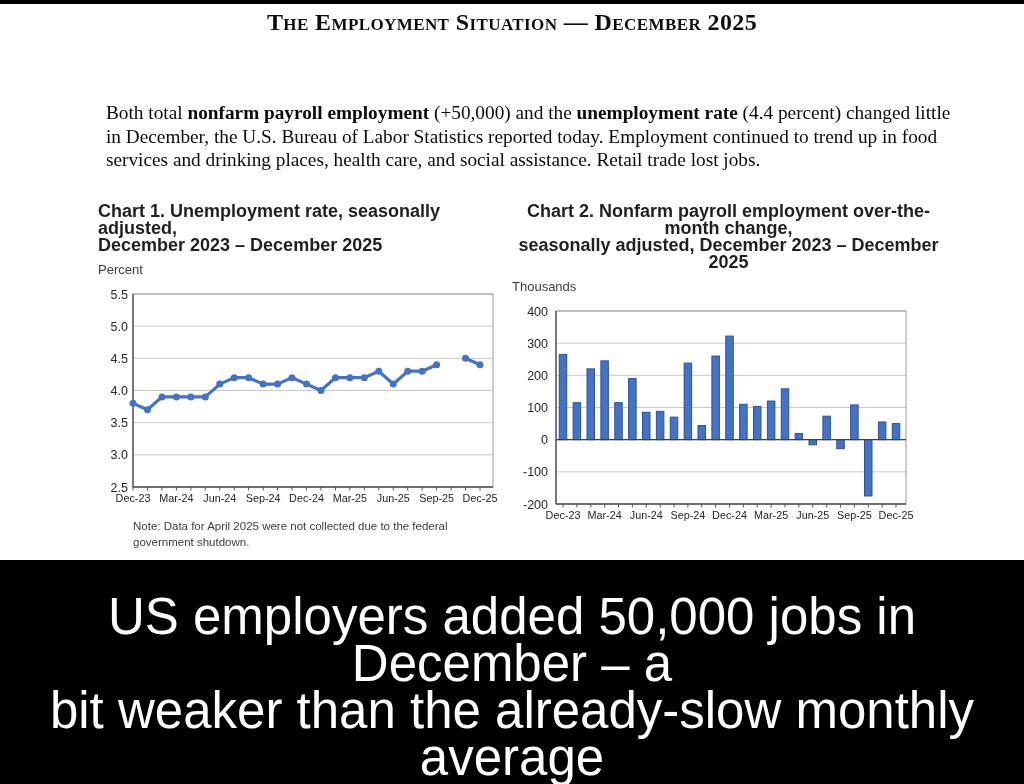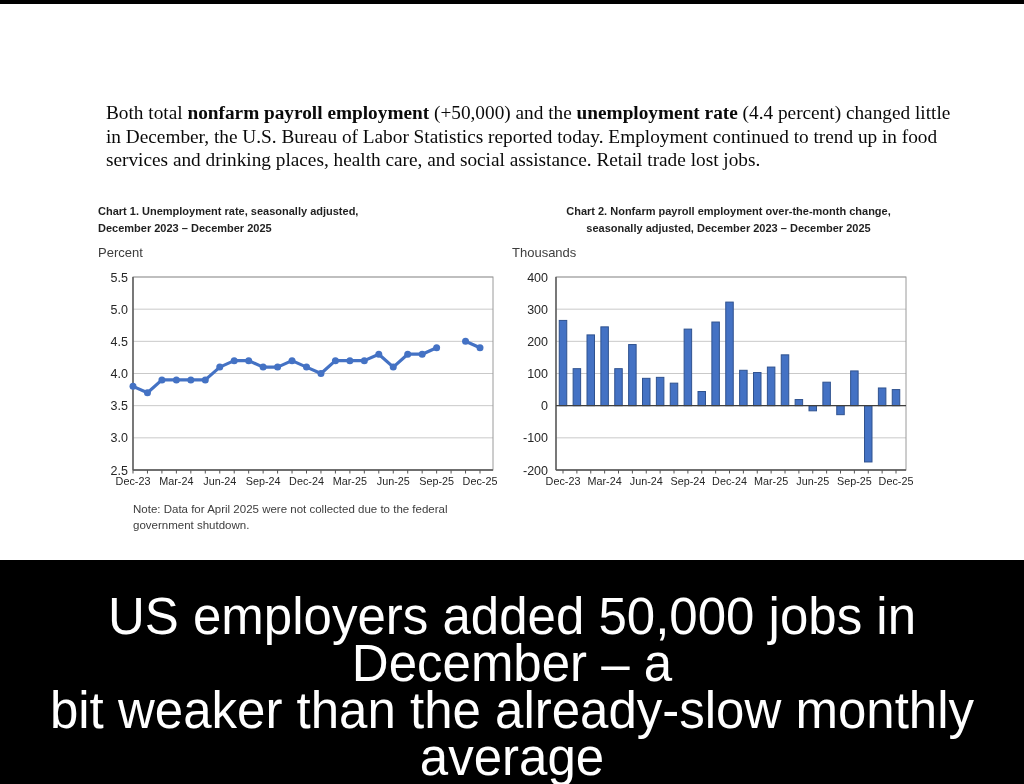--- a/index.html
+++ b/index.html
@@ -13,21 +13,21 @@
   }
   .summary{
     position:absolute;left:90px;top:85px;width:858px;margin:16px;
     font-family:"Liberation Serif",serif;font-size:19.3px;line-height:23.5px;color:#0a0a0a;
   }
   .summary .b{font-weight:bold;}
   .chart-block{position:absolute;top:203px;}
   #chart1-block{left:85px;width:420px;}
   #chart2-block{left:508px;width:437px;}
   .chart-title{
-    margin:0 0 0 13px;font-size:11px;font-weight:bold;color:#1f1f1f;
+    margin:0 0 0 13px;font-size:18px;font-weight:bold;color:#1f1f1f;
     line-height:17px;white-space:pre-line;
   }
   #chart2-block .chart-title{margin-left:4px;text-align:center;}
   .unit-label{font-size:13px;color:#3d3d3d;margin:8px 0 0 13px;}
   #chart2-block .unit-label{margin-left:4px;}
   .chart-block svg{display:block;margin-top:2px;}
   svg text{font-family:"Liberation Sans",sans-serif;}
   .ylab{font-size:12.5px;fill:#262626;}
   .xlab{font-size:10.8px;fill:#262626;}
   .note{
@@ -39,20 +39,21 @@
     white-space:pre-line;font-family:"Liberation Sans",sans-serif;
   }
 </style>
 </head>
 <body>
 
 <div class="frame">
 
   <div class="top-strip"></div>
 
+  <h1 class="doc-title">The Employment Situation — December 2025</h1>
 
   <p class="summary"><span>Both total </span><span class="b">nonfarm payroll employment</span><span> (+50,000) and the </span><span class="b">unemployment rate</span><span> (4.4 percent) changed little in December, the U.S. Bureau of Labor Statistics reported today. Employment continued to trend up in food services and drinking places, health care, and social assistance. Retail trade lost jobs.</span></p>
 
   <section class="chart-block" id="chart1-block">
     <h2 class="chart-title">Chart 1. Unemployment rate, seasonally adjusted,
 December 2023 – December 2025</h2>
     <div class="unit-label">Percent</div>
     <svg id="chart-0" width="420" height="236">
         <line x1="48" x2="408" y1="15" y2="15" stroke="#c9c9c9" stroke-width="1"></line>
         <text x="43" y="19.5" text-anchor="end" class="ylab">5.5</text>

